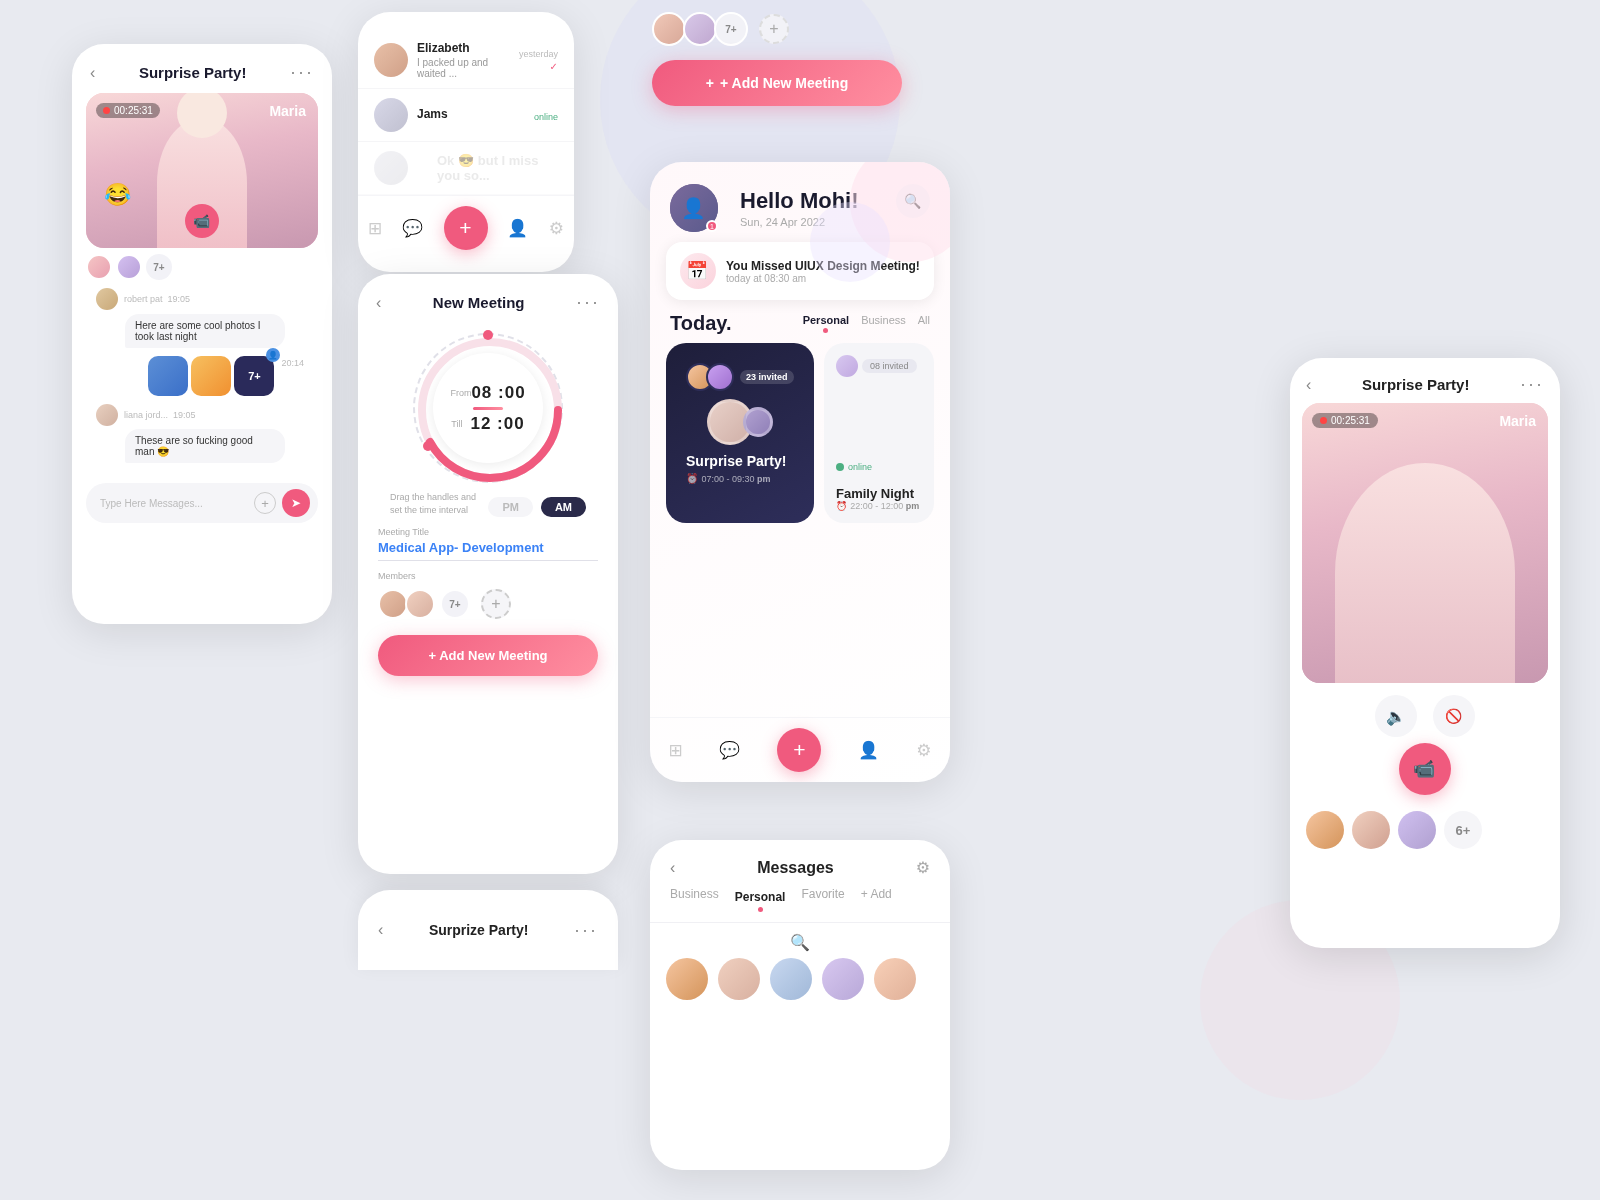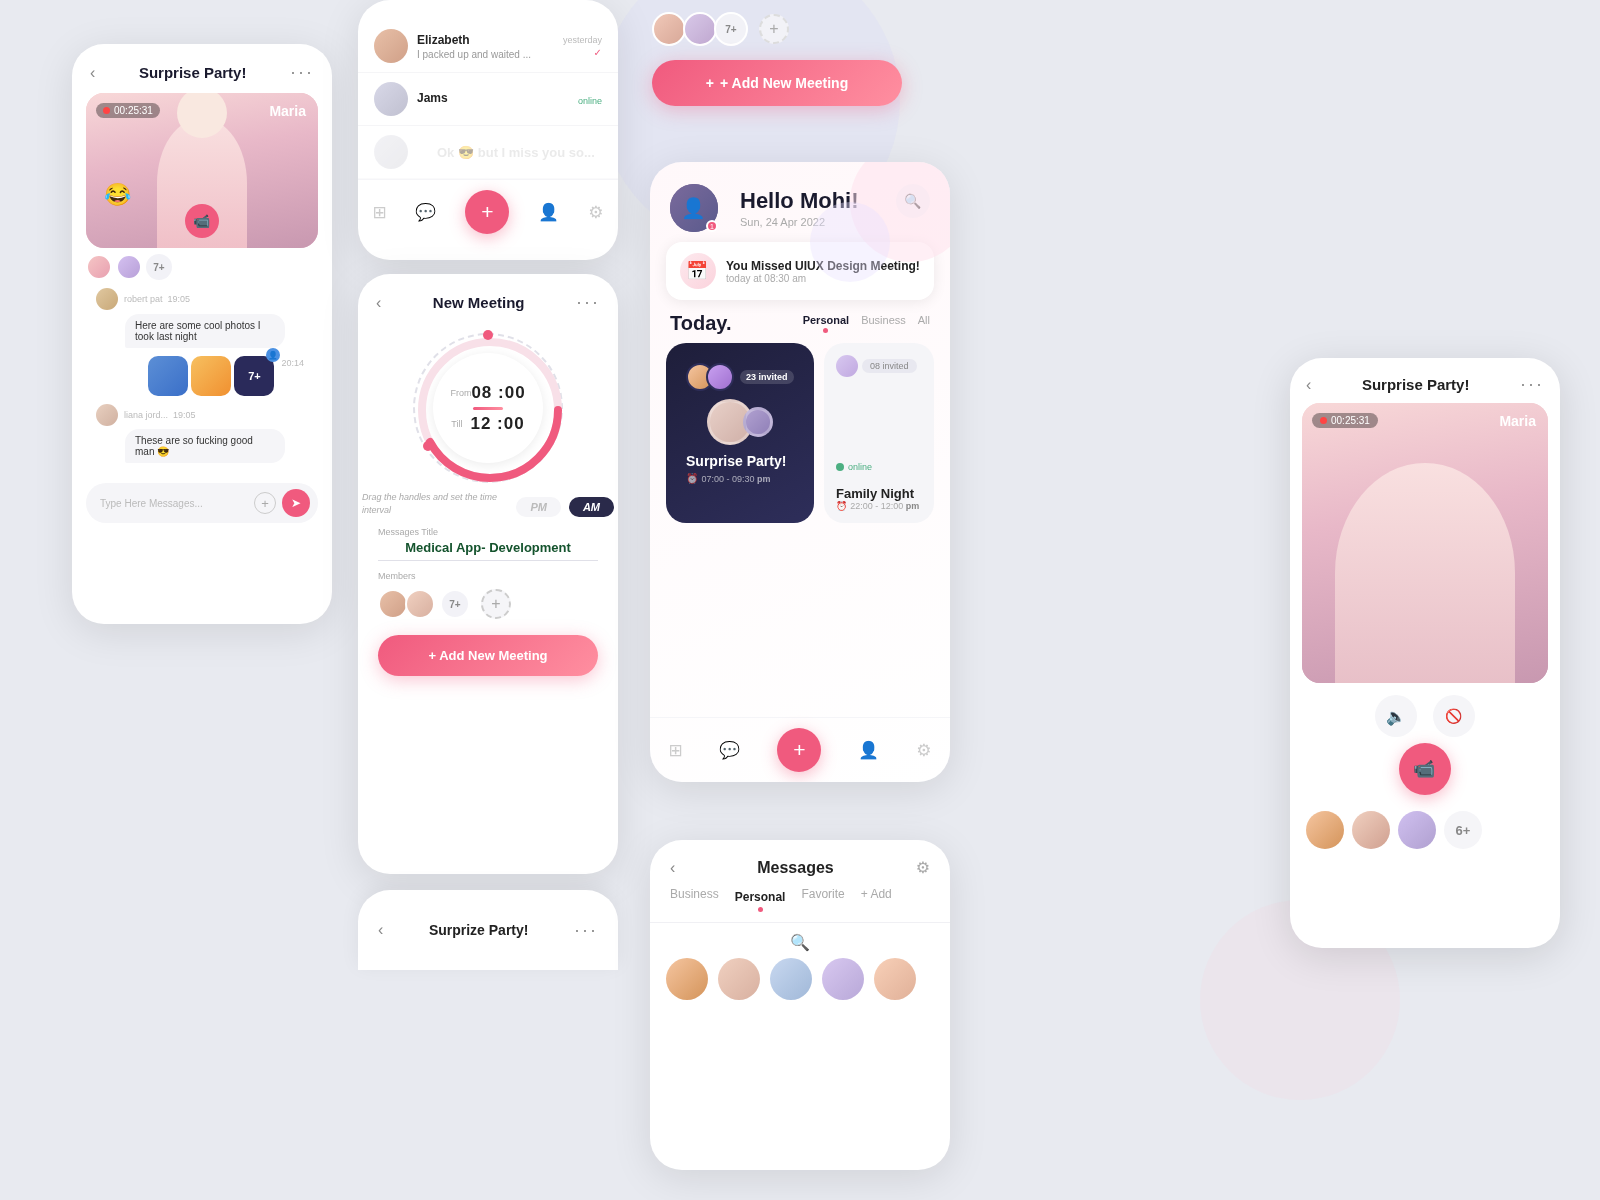--- a/index.html
+++ b/index.html
@@ -210,21 +210,21 @@
       border-radius: 20px;
       font-size: 11px;
       font-weight: 600;
       cursor: pointer;
     }
     .ampm-btn.inactive { background: #f5f5f8; color: #bbb; }
     .ampm-btn.active { background: #2a2a4a; color: #fff; }
 
     .form-section { padding: 10px 20px 0; }
     .form-label { font-size: 9px; color: #aaa; margin-bottom: 3px; }
-    .form-value { font-size: 13px; font-weight: 600; color: #14532d; border-bottom: 1.5px solid #e0e0e8; padding-bottom: 5px; text-align: center; }
+    .form-value { font-size: 13px; font-weight: 600; color: #3b82f6; border-bottom: 1.5px solid #e0e0e8; padding-bottom: 5px; }
     .members-row {
       display: flex; align-items: center; gap: 5px; margin-top: 8px;
     }
     .member-avatar { width: 30px; height: 30px; border-radius: 50%; background: #e8c8c0; border: 2px solid #fff; }
     .member-add {
       width: 30px; height: 30px; border-radius: 50%;
       background: #f5f5f8;
       border: 2px dashed #ccc;
       display: flex; align-items: center; justify-content: center;
       font-size: 16px; color: #aaa; cursor: pointer;
@@ -567,21 +567,21 @@
     </div>
   </div>
 
   <div class="chat-input-bar">
     <span class="chat-input-text">Type Here Messages...</span>
     <div class="chat-add-btn">+</div>
     <div class="chat-send-btn">➤</div>
   </div>
 </div>
 
-<div class="screen-card" id="card-msg-top-wrapper" style="position:absolute;left:358px;top:0;width:260px;height:260px;background:#fff;border-radius:32px;box-shadow:0 8px 40px rgba(0,0,0,0.10);overflow:hidden;">
+<div class="screen-card" id="card-msg-top-wrapper" style="position:absolute;left:358px;top:12px;width:216px;height:260px;background:#fff;border-radius:32px;box-shadow:0 8px 40px rgba(0,0,0,0.10);overflow:hidden;">
 
   <div style="height:20px;"></div>
   <div class="msg-list-item">
     <div class="msg-avatar" style="background:linear-gradient(135deg,#e8c0a8,#d0a088);"></div>
     <div class="msg-info">
       <div class="msg-name">Elizabeth</div>
       <div class="msg-preview">I packed up and waited ...</div>
     </div>
     <div style="display:flex;flex-direction:column;align-items:flex-end;gap:2px;">
       <span class="msg-time">yesterday</span>
@@ -642,30 +642,30 @@
         </div>
         <div class="clock-separator"></div>
         <div style="display:flex;align-items:center;gap:8px;">
           <span class="clock-from">Till</span>
           <span class="clock-time-val">12 :00</span>
         </div>
       </div>
     </div>
   </div>
 
-  <div style="display:flex;justify-content:space-between;padding:8px 4px 0;font-style:italic;">
+  <div style="display:flex;justify-content:space-between;padding:8px 32px 0;">
     <p class="time-hint" style="padding:0;text-align:left;max-width:140px;">Drag the handles and set the time interval</p>
     <div class="ampm-row">
       <span class="ampm-btn inactive">PM</span>
       <span class="ampm-btn active">AM</span>
     </div>
   </div>
 
   <div class="form-section">
-    <div class="form-label">Messages Title</div>
+    <div class="form-label">Meeting Title</div>
     <div class="form-value">Medical App- Development</div>
   </div>
 
   <div class="form-section">
     <div class="form-label">Members</div>
     <div class="members-row">
       <div class="member-avatar" style="background:linear-gradient(135deg,#e8c0a8,#d0a088);"></div>
       <div class="member-avatar" style="background:linear-gradient(135deg,#f0d0c0,#d8b0a0);margin-left:-8px;"></div>
       <div class="avatar-count" style="margin-left:2px;">7+</div>
       <div class="member-add" style="margin-left:8px;">+</div>

